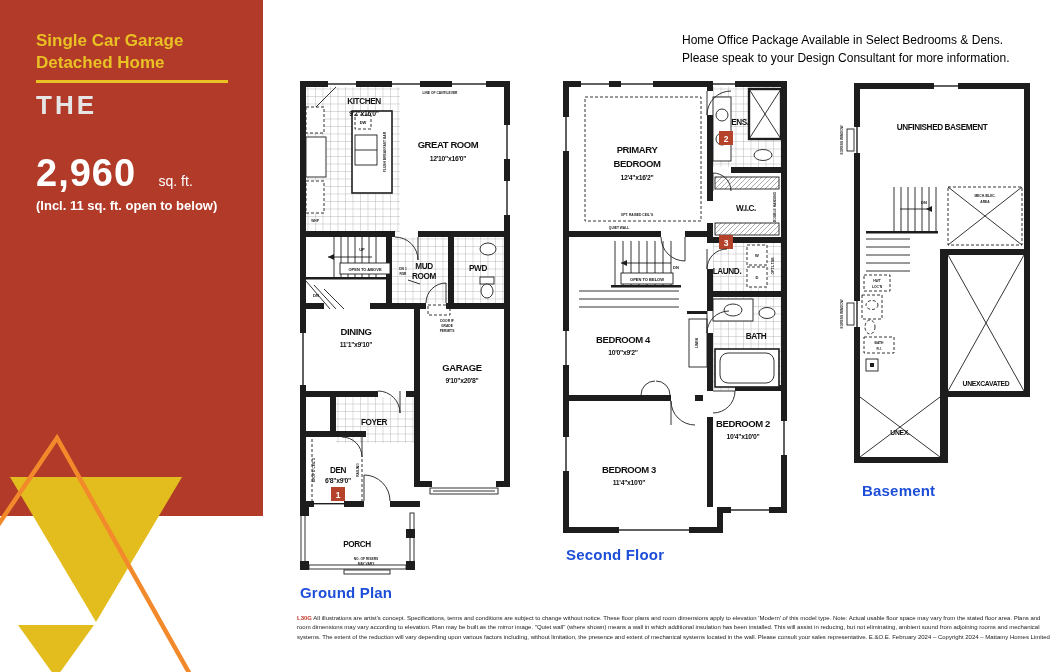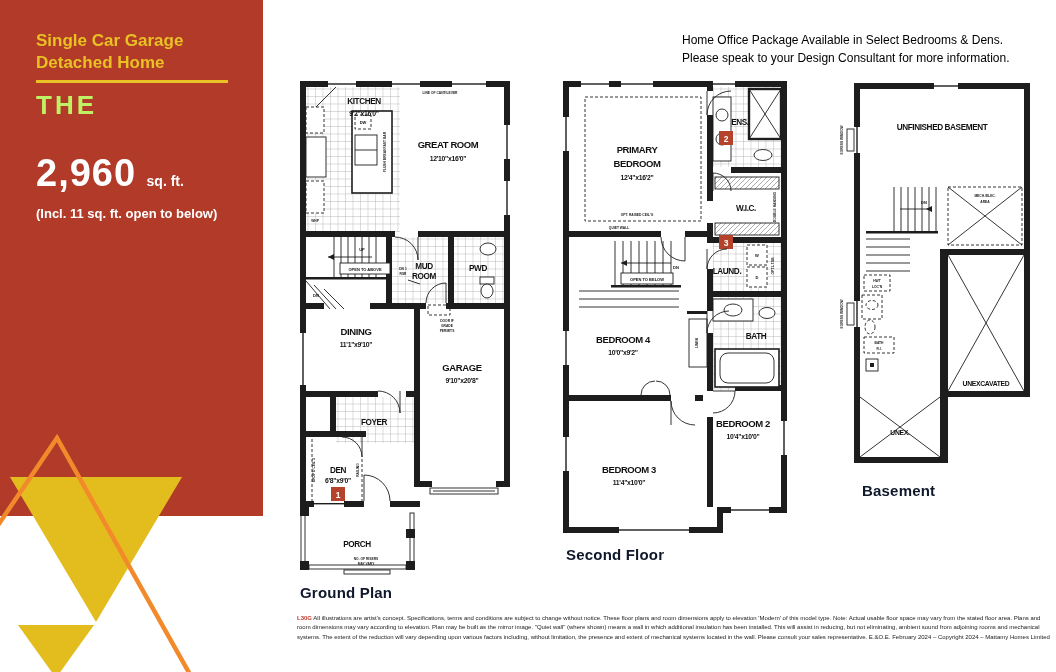--- a/index.html
+++ b/index.html
@@ -2,30 +2,30 @@
 <html><head>
 <meta charset="utf-8">
 <style>
   html,body{margin:0;padding:0;}
   body{width:1056px;height:672px;position:relative;background:#fff;overflow:hidden;
        font-family:"Liberation Sans",sans-serif;}
   
   .sidebar{position:absolute;left:0;top:0;width:263px;height:516px;background:#B13A28;}
   .tagline{position:absolute;left:36px;top:30px;color:#E9C124;font-size:17px;font-weight:bold;line-height:1.3;}
   .rule{position:absolute;left:36px;top:80px;width:192px;height:3px;background:#E9C124;}
-  .model{position:absolute;left:36px;top:90px;color:#bef264;font-size:26px;font-weight:bold;letter-spacing:3px;line-height:1.2;}
+  .model{position:absolute;left:36px;top:90px;color:#e5e5e5;font-size:26px;font-weight:bold;letter-spacing:3px;line-height:1.2;}
   .area-row{position:absolute;left:36px;top:152px;color:#fff;}
   .area-val{font-size:38px;font-weight:bold;letter-spacing:1px;}
-  .area-unit{font-size:14px;font-weight:bold;margin-left:6px;}
-  .area-note{position:absolute;left:36px;top:198px;color:#fff;font-size:13px;font-weight:bold;margin-top:8px;}
+  .area-unit{font-size:14px;font-weight:normal;margin-left:18px;}
+  .area-note{position:absolute;left:36px;top:198px;color:#fff;font-size:13px;font-weight:bold;}
   .logo{position:absolute;left:0;top:430px;}
   
   .header-note{position:absolute;left:682px;top:31px;color:#000;font-size:12px;line-height:1.5;}
   
-  .floor-label{position:absolute;color:#0f172a;font-size:15px;font-weight:bold;letter-spacing:0.2px;}
+  .floor-label{position:absolute;color:#1d4ed8;font-size:15px;font-weight:bold;letter-spacing:0.2px;}
   
   .footer{position:absolute;left:297px;top:608px;width:755px;font-size:6px;line-height:1.55;color:#1a1a1a;}
   .footer .code{color:#C23A2B;font-weight:bold;}
   
   .wall{fill:#1d1d1d;}
   .rm{font-family:"Liberation Sans",sans-serif;font-weight:bold;font-size:9.5px;fill:#111;text-anchor:middle;letter-spacing:-0.4px;}
   .rm8{font-size:8.2px;}
   .dim{font-family:"Liberation Sans",sans-serif;font-weight:bold;font-size:6.8px;fill:#111;text-anchor:middle;letter-spacing:-0.3px;}
   .tny{font-family:"Liberation Sans",sans-serif;font-weight:bold;font-size:4px;fill:#111;text-anchor:middle;}
   .mic{font-family:"Liberation Sans",sans-serif;font-weight:bold;font-size:3.3px;fill:#222;text-anchor:middle;}

